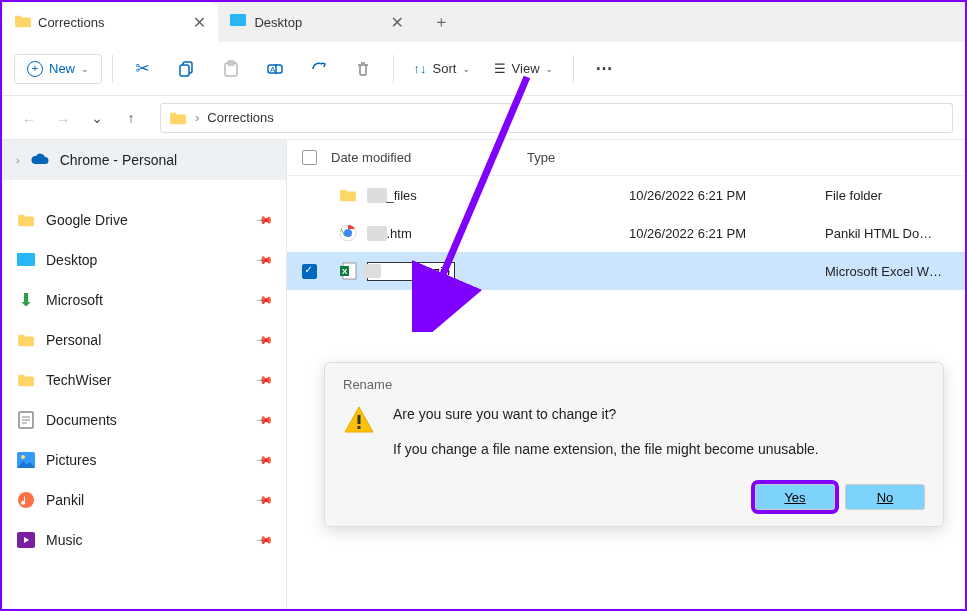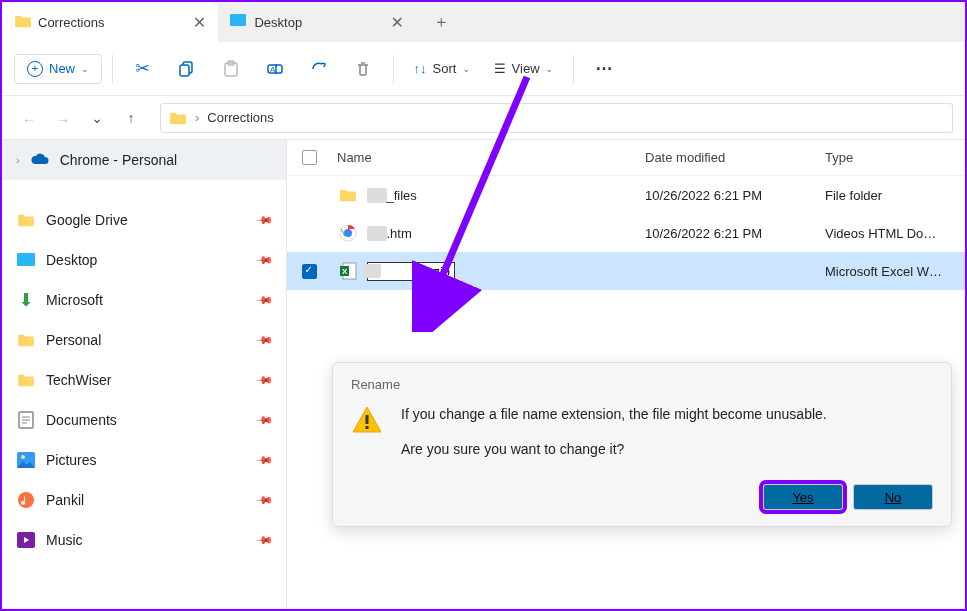--- a/index.html
+++ b/index.html
@@ -38,39 +38,39 @@
 .sb-sep { height: 20px; }
 .sb-pin { margin-left: auto; color: #888; font-size: 11px; transform: rotate(45deg); }
 .sb-icon { width: 20px; height: 20px; display: flex; align-items: center; justify-content: center; }
 
 
 .content { flex: 1; position: relative; }
 .colhdr { display: flex; align-items: center; height: 36px; border-bottom: 1px solid #eee; font-size: 13px; color: #444; }
 .col-chk { width: 44px; display: flex; justify-content: center; }
 .col-name { flex: 1; padding-left: 6px; }
 .col-date { width: 180px; }
-.col-type { width: 140px; }
+.col-type { width: 140px; margin-left: 16px; }
 .chkbox { width: 15px; height: 15px; border: 1px solid #999; border-radius: 2px; }
 .chkbox.on { background: #0067c0; border-color: #0067c0; position: relative; }
 .chkbox.on::after { content: "✓"; color: #fff; font-size: 10px; position: absolute; top: -1px; left: 2px; }
 
 .row { display: flex; align-items: center; height: 38px; font-size: 13px; color: #222; }
 .row.sel { background: #cce5ff; }
 .row .icon { width: 22px; height: 22px; margin-right: 8px; display: flex; align-items: center; justify-content: center; }
 .rename-input { border: 1px solid #333; padding: 1px 4px; font-size: 13px; width: 88px; font-family: inherit; }
 
 
-.dialog { position: absolute; left: 330px; top: 360px; width: 620px; background: #f6f6f6; border: 1px solid #ddd; border-radius: 6px; box-shadow: 0 4px 16px rgba(0,0,0,0.15); padding: 14px 18px 16px; }
+.dialog { position: absolute; left: 322px; top: 360px; width: 620px; background: #f6f6f6; border: 1px solid #ddd; border-radius: 6px; box-shadow: 0 4px 16px rgba(0,0,0,0.15); padding: 14px 18px 16px; }
 .dlg-title { font-size: 13px; color: #666; margin-bottom: 12px; }
 .dlg-body { display: flex; gap: 18px; }
 .warn-icon { width: 32px; height: 32px; }
 .dlg-text { font-size: 14px; color: #222; line-height: 1.5; }
 .dlg-text p { margin-bottom: 14px; }
 .dlg-btns { display: flex; justify-content: flex-end; gap: 10px; margin-top: 10px; }
-.dlg-btn { width: 80px; height: 26px; background: #0369a1; border: 1px solid #ccc; border-radius: 3px; font-size: 13px; text-decoration: underline; }
+.dlg-btn { width: 80px; height: 26px; background: #7dd3fc; border: 1px solid #ccc; border-radius: 3px; font-size: 13px; text-decoration: underline; }
 .dlg-btn.highlight { outline: 4px solid #8000ff; }
 
 
 .arrow { position: absolute; left: 410px; top: 70px; width: 130px; height: 260px; pointer-events: none; z-index: 5; }
 
 
 .folder-ico { width: 18px; height: 14px; }
 </style>
 </head>
 <body>
@@ -259,21 +259,20 @@
       <span>Music</span>
       <span class="sb-pin">📌</span>
     </div>
   </div>
 
   <div class="content">
     <div class="colhdr">
       <div class="col-chk">
           <div class="chkbox"></div>
         </div>
-      <div class="col-name">Name</div>
       <div class="col-date">Date modified</div>
       <div class="col-type">Type</div>
     </div>
 
     <div class="row">
       <div class="col-chk"></div>
       <div class="col-name" style="display:flex;align-items:center">
         <span class="icon">
             <svg class="folder-ico" viewBox="0 0 20 16">
               <path fill="#ffd666" d="M1 3 a1 1 0 0 1 1-1 h5 l2 2 h9 a1 1 0 0 1 1 1 v9 a1 1 0 0 1-1 1 H2 a1 1 0 0 1-1-1 Z"></path>
@@ -295,21 +294,21 @@
               <circle cx="9" cy="9" r="4" fill="#4285f4"></circle>
               <path d="M9 1 a8 8 0 0 1 7 4 H9" fill="#ea4335"></path>
               <path d="M2 5 a8 8 0 0 1 0 0 l4 7" fill="#34a853" stroke="#34a853"></path>
               <path d="M16 5 l-4 7 a8 8 0 0 1-8 0" fill="none"></path>
             </svg>
         </span>
         <span style="background:#ddd;color:#ddd;border-radius:2px">xxx</span>
           <span>.htm</span>
       </div>
       <div class="col-date">10/26/2022 6:21 PM</div>
-      <div class="col-type">Videos HTML Do…</div>
+      <div class="col-type">Pankil HTML Do…</div>
     </div>
 
     <div class="row sel">
       <div class="col-chk">
           <div class="chkbox on"></div>
         </div>
       <div class="col-name" style="display:flex;align-items:center">
         <span class="icon">
           <svg width="18" height="18" viewBox="0 0 18 18">
               <rect x="4" y="1" width="13" height="16" fill="#fff" stroke="#999"></rect>
@@ -329,22 +328,22 @@
   <div class="dlg-title">Rename</div>
   <div class="dlg-body">
     <div class="warn-icon">
       <svg width="32" height="32" viewBox="0 0 32 32">
           <path d="M16 3 L30 28 H2 Z" fill="#ffc107" stroke="#e6a800"></path>
           <rect x="14.5" y="11" width="3" height="9" fill="#333"></rect>
           <rect x="14.5" y="22" width="3" height="3" fill="#333"></rect>
         </svg>
     </div>
     <div class="dlg-text">
+      <p>Are you sure you want to change it?</p>
       <p>If you change a file name extension, the file might become unusable.</p>
-      <p>Are you sure you want to change it?</p>
     </div>
   </div>
   <div class="dlg-btns">
     <button class="dlg-btn highlight">Yes</button>
     <button class="dlg-btn">No</button>
   </div>
 </div>
 
 <svg class="arrow" viewBox="0 0 130 260">
   <defs>

